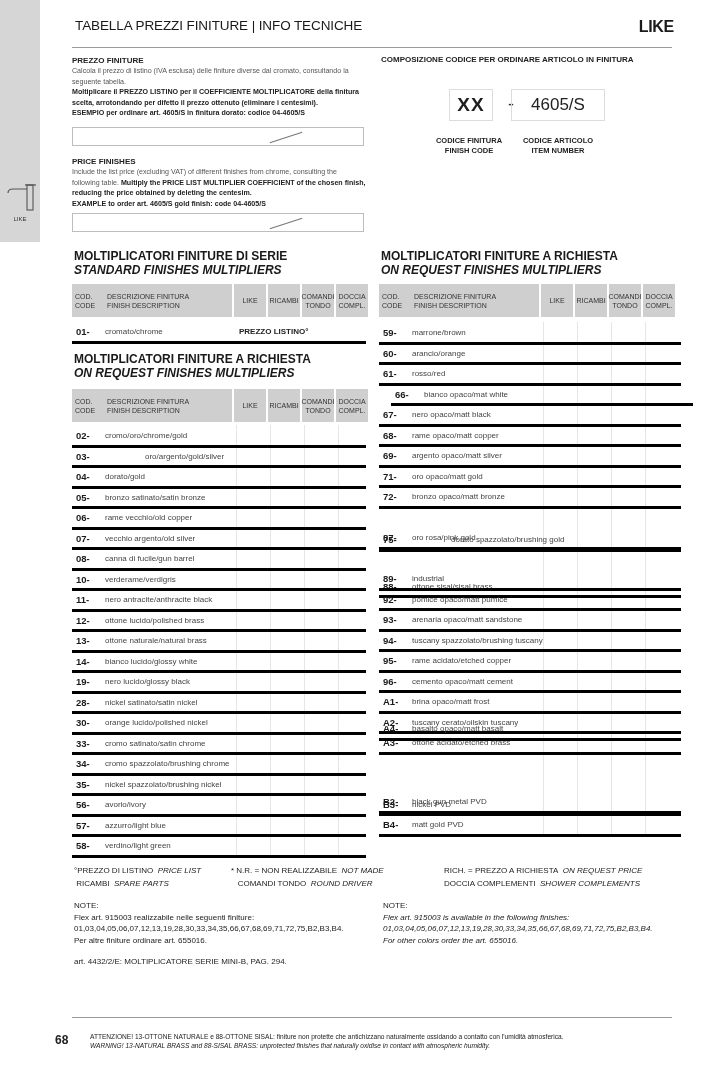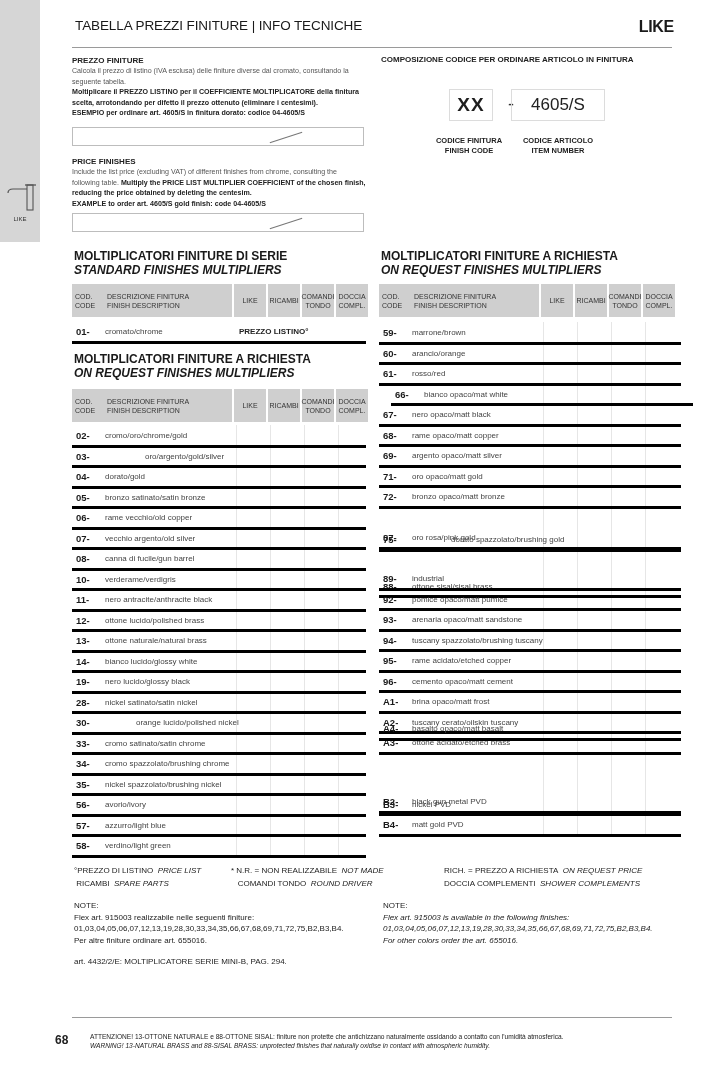--- a/index.html
+++ b/index.html
@@ -239,21 +239,21 @@
       <span class="desc">bianco lucido/glossy white</span>
     </div>
     <div class="trow" style="left: 72px; top: 673px; width: 294px;">
       <span class="code">19-</span>
       <span class="desc">nero lucido/glossy black</span>
     </div>
     <div class="trow" style="left: 72px; top: 693.5px; width: 294px;">
       <span class="code">28-</span>
       <span class="desc">nickel satinato/satin nickel</span>
     </div>
-    <div class="trow" style="left: 72px; top: 714px; width: 294px; gap: 31px;">
+    <div class="trow" style="left: 72px; top: 714px; width: 294px;">
       <span class="code">30-</span>
       <span class="desc">orange lucido/polished nickel</span>
     </div>
     <div class="trow" style="left: 72px; top: 734.5px; width: 294px;">
       <span class="code">33-</span>
       <span class="desc">cromo satinato/satin chrome</span>
     </div>
     <div class="trow" style="left: 72px; top: 755px; width: 294px;">
       <span class="code">34-</span>
       <span class="desc">cromo spazzolato/brushing chrome</span>

